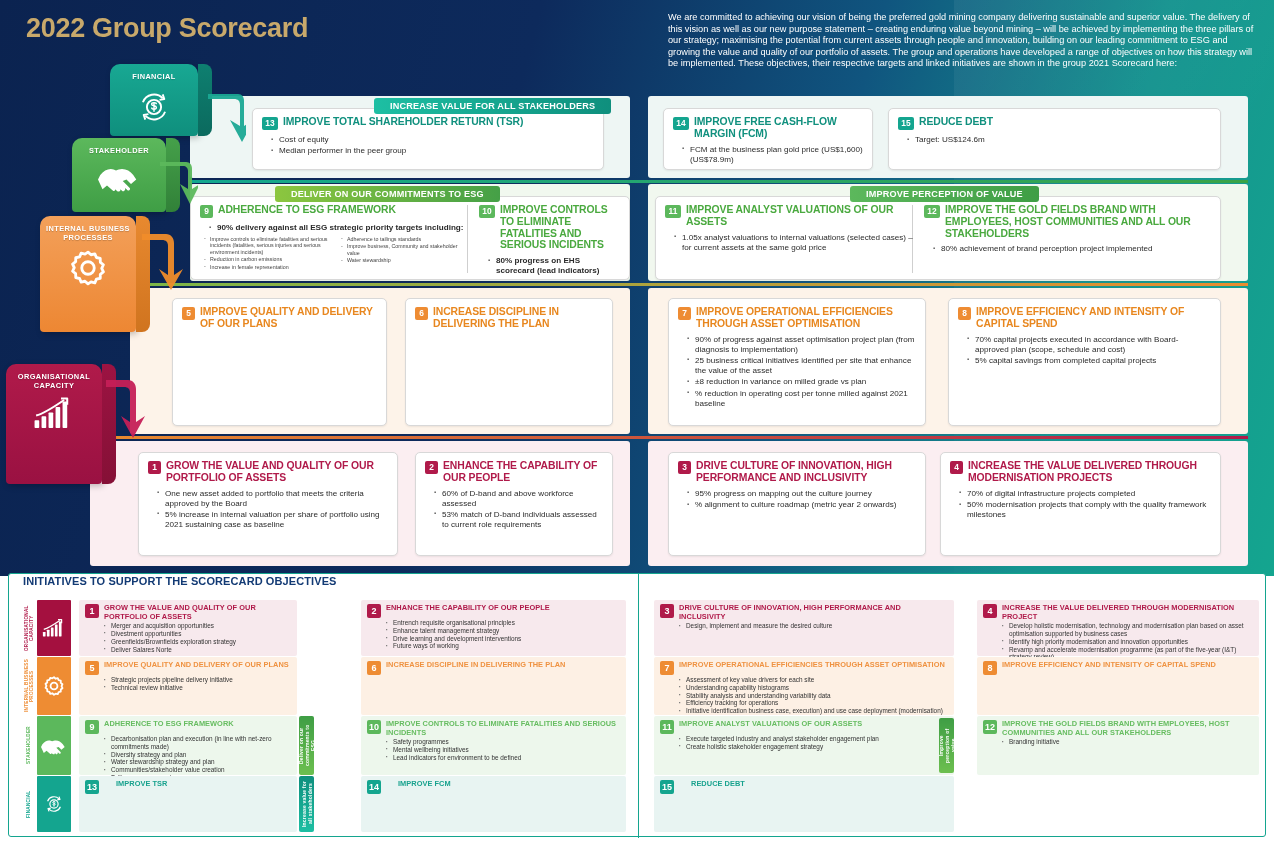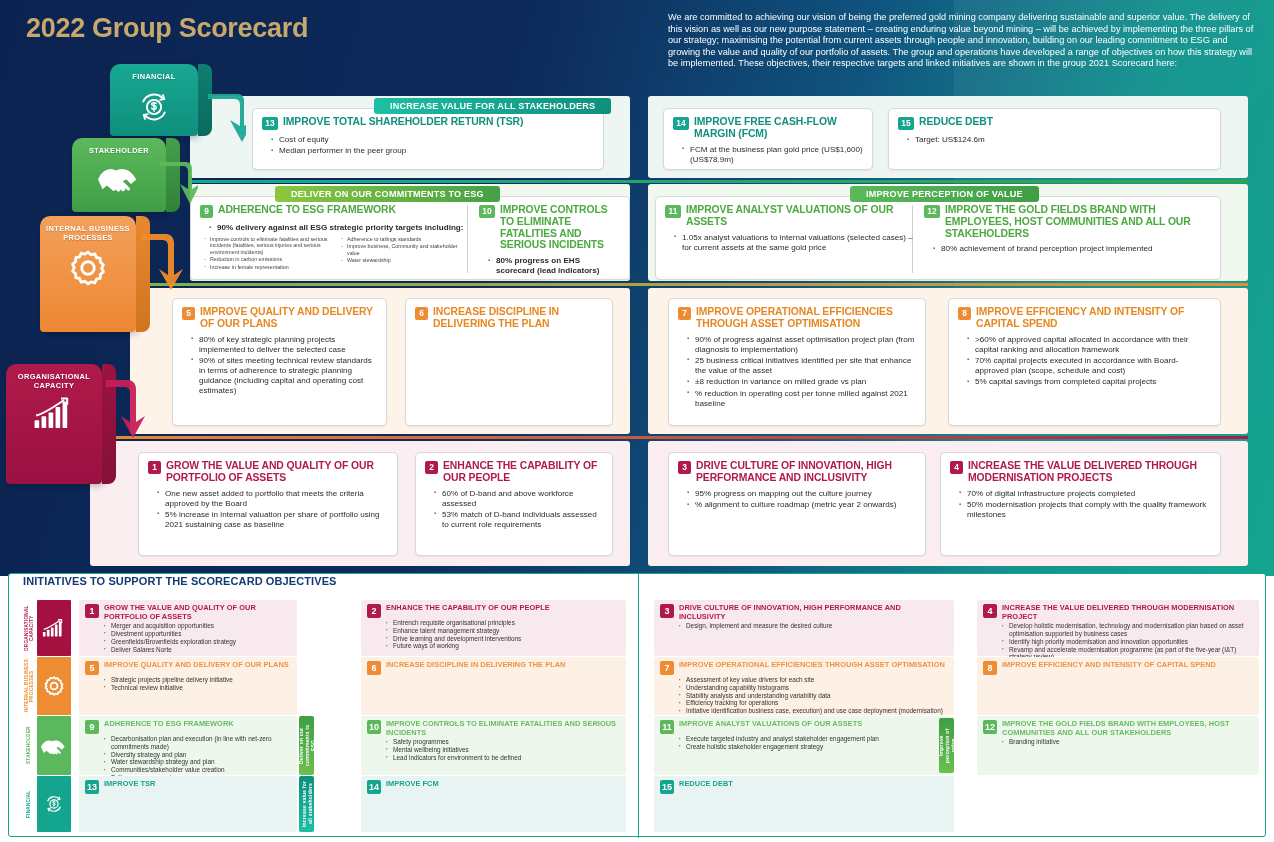--- a/index.html
+++ b/index.html
@@ -179,21 +179,21 @@
   ul.ilist { list-style:none; margin:1px 0 0 19px; padding:0; }
   ul.ilist li {
     font-size:6.4px; line-height:7.8px; color:#333; position:relative; padding-left:7px;
   }
   ul.ilist li:before {
     content:"\25AA"; position:absolute; left:0; top:-0.5px; font-size:4.6px; color:#777;
   }
   .i-org { background:#f7e9ed; } .i-org .ittl { color:#b01a4a; } .i-org .ibadge{background:#b01a4a;}
   .i-ibp { background:#fdf0e4; } .i-ibp .ittl { color:#ef9241; } .i-ibp .ibadge{background:#ee8c33;}
   .i-stk { background:#edf7ec; } .i-stk .ittl { color:#67bd61; } .i-stk .ibadge{background:#5cb85c;}
-  .i-fin { background:#e8f4f2; } .i-fin .ittl { color:#18a28e; } .i-fin .ibadge{background:#14a58f;}
+  .i-fin { background:#e8f4f2; } .i-fin .ittl { color:#18a28e;margin-left:12px; } .i-fin .ibadge{background:#14a58f;}
 
   .vtab {
     position:absolute; width:15px; border-radius:2px; color:#fff;
     font-size:5px; font-weight:bold; line-height:6px; letter-spacing:0.2px;
     writing-mode:vertical-rl; transform:rotate(180deg);
     display:flex; align-items:center; justify-content:center; text-align:center;
     padding:3px 0;
   }
   .vtab.g { background:linear-gradient(180deg,#6cbf4f,#3f9e45); }
   .vtab.t { background:linear-gradient(180deg,#1dbfa3,#0f8f7d); }
@@ -383,24 +383,20 @@
       <li>80% achievement of brand perception project implemented</li>
     </ul>
   </div>
 </div>
 
 <div class="card t-ibp" style="left:172px; top:298px; width:215px; height:128px;">
   <div class="card-head">
     <div class="badge">5</div>
     <div class="ctitle">IMPROVE QUALITY AND DELIVERY OF OUR PLANS</div>
   </div>
-  <ul class="blist">
-    <li>80% of key strategic planning projects implemented to deliver the selected case</li>
-    <li>90% of sites meeting technical review standards in terms of adherence to strategic planning guidance (including capital and operating cost estimates)</li>
-  </ul>
 </div>
 
 <div class="card t-ibp" style="left:405px; top:298px; width:208px; height:128px;">
   <div class="card-head">
     <div class="badge">6</div>
     <div class="ctitle">INCREASE DISCIPLINE IN DELIVERING THE PLAN</div>
   </div>
 </div>
 
 <div class="card t-ibp" style="left:668px; top:298px; width:258px; height:128px;">
@@ -415,21 +411,20 @@
     <li>% reduction in operating cost per tonne milled against 2021 baseline</li>
   </ul>
 </div>
 
 <div class="card t-ibp" style="left:948px; top:298px; width:273px; height:128px;">
   <div class="card-head">
     <div class="badge">8</div>
     <div class="ctitle">IMPROVE EFFICIENCY AND INTENSITY OF CAPITAL SPEND</div>
   </div>
   <ul class="blist">
-    <li>&gt;60% of approved capital allocated in accordance with their capital ranking and allocation framework</li>
     <li>70% capital projects executed in accordance with Board-approved plan (scope, schedule and cost)</li>
     <li>5% capital savings from completed capital projects</li>
   </ul>
 </div>
 
 <div class="card t-org" style="left:138px; top:452px; width:260px; height:104px;">
   <div class="card-head">
     <div class="badge">1</div>
     <div class="ctitle">GROW THE VALUE AND QUALITY OF OUR PORTFOLIO OF ASSETS</div>
   </div>

